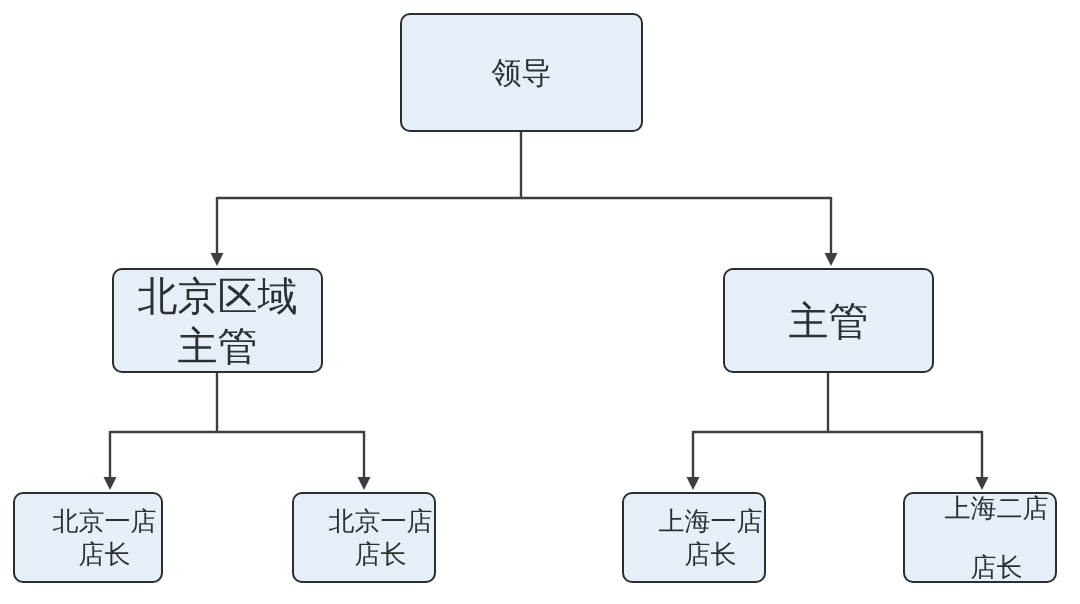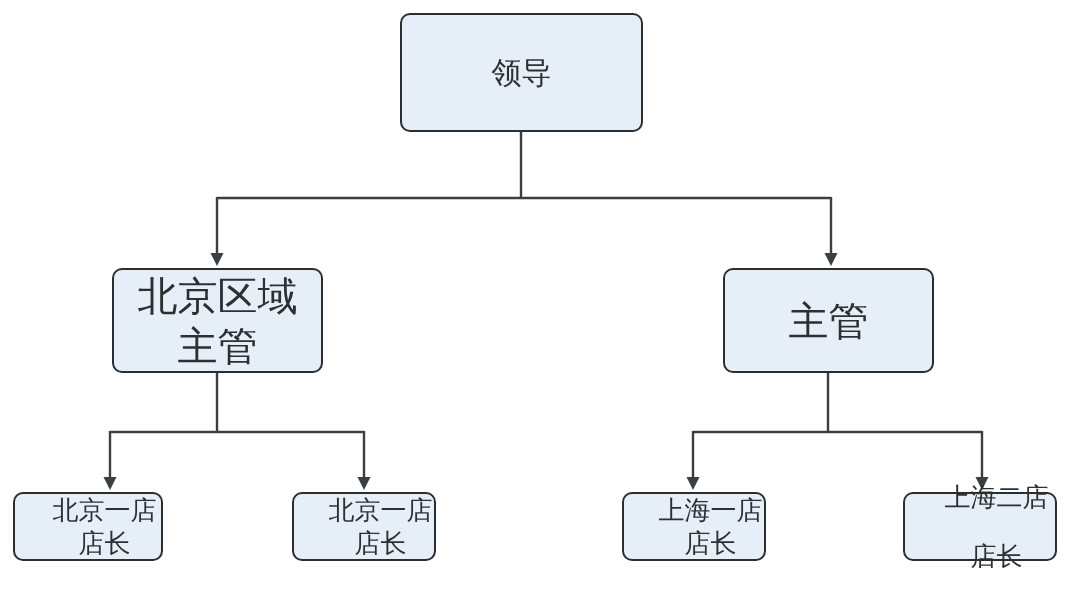--- a/index.html
+++ b/index.html
@@ -45,21 +45,21 @@
     align-items:center;
     justify-content:center;
     text-align:center;
     line-height:1.25;
   }
   .node span{display:block;white-space:nowrap;}
   .node.lv1{left:400px;top:13px;width:243px;height:119px;font-size:30px;}
   .node.lv2{top:268px;width:211px;height:105px;font-size:40px;}
   .node.lv2.beijing{left:112px;}
   .node.lv2.shanghai{left:723px;}
-  .node.lv3{top:492px;height:69px;font-size:26px;padding-left:33px;}
+  .node.lv3{top:492px;height:91px;font-size:26px;padding-left:33px;}
   .node.lv3.b1{left:13px;width:150px;}
   .node.lv3.b2{left:292px;width:144px;}
   .node.lv3.s1{left:622px;width:144px;text-align:right;}
   .node.lv3.s2{left:903px;width:154px;gap:27px;}
 </style>
 </head>
 <body>
 
 <div class="canvas">
 

